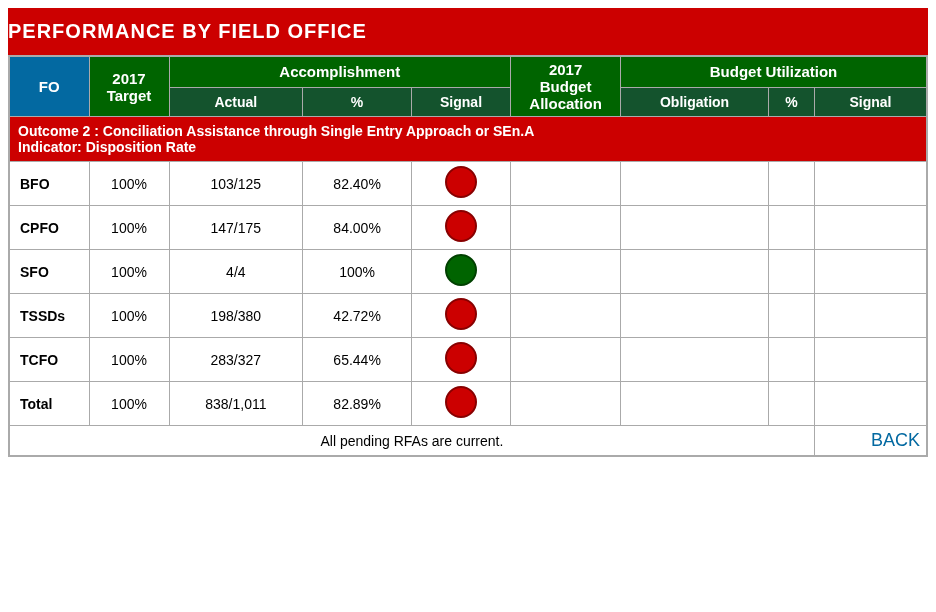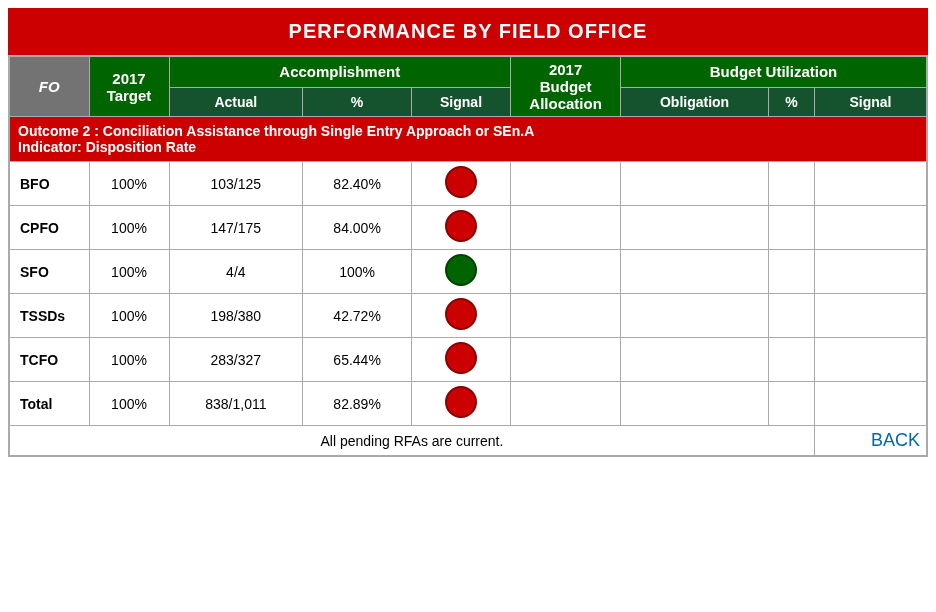--- a/index.html
+++ b/index.html
@@ -10,45 +10,44 @@
       min-height: 612px;
     }
     .outer {
       width: 936px;
       padding: 8px;
       background: #fff;
     }
     .title-bar {
       background: #cc0000;
       color: #fff;
-      text-align: center;
+      text-align: left;
       font-weight: bold;
       font-size: 20px;
       padding: 12px 0;
       letter-spacing: 1px;
     }
     table {
       width: 100%;
       border-collapse: collapse;
       border: 2px solid #aaa;
     }
     th, td {
       border: 1px solid #aaa;
       text-align: center;
       vertical-align: middle;
       font-size: 14px;
       padding: 4px 6px;
     }
     .header-fo {
-      background: #737373;
+      background: #0369a1;
       color: #fff;
       font-weight: bold;
       font-size: 15px;
       width: 80px;
-      font-style: italic;
     }
     .header-target {
       background: #006400;
       color: #fff;
       font-weight: bold;
       font-size: 15px;
       width: 80px;
     }
     .header-accomplishment {
       background: #006400;

